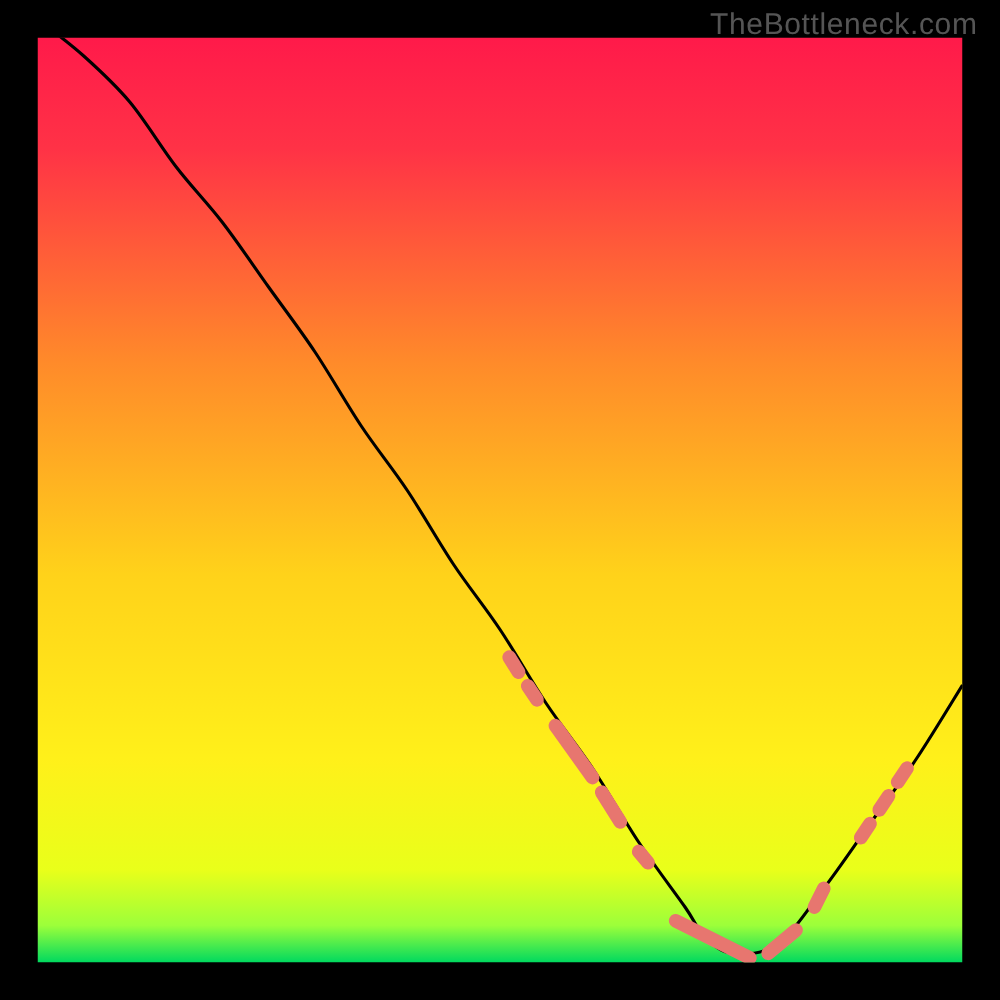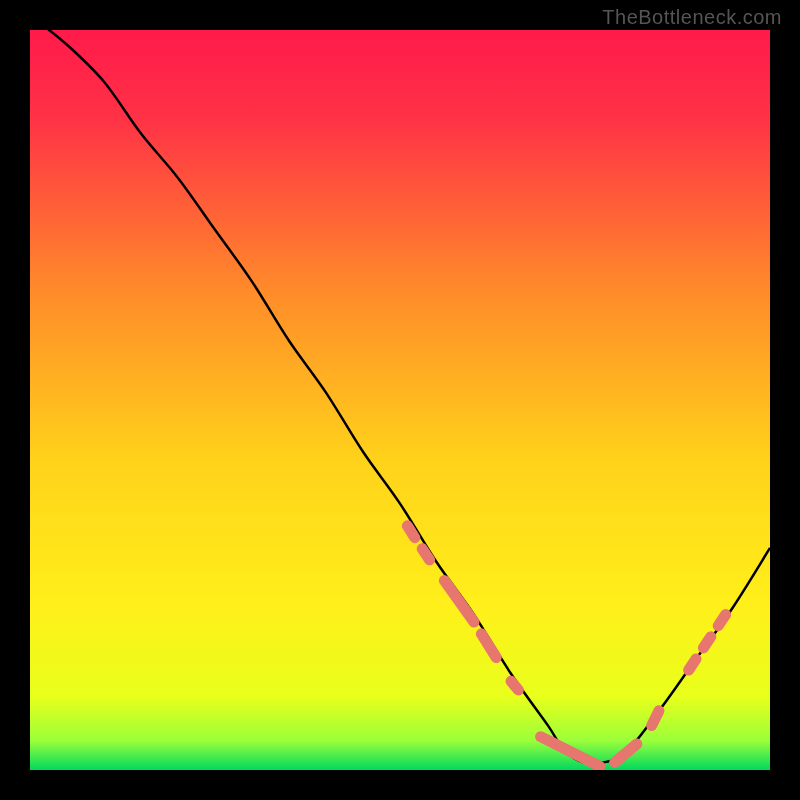--- a/index.html
+++ b/index.html
@@ -9,21 +9,21 @@
     width: 800px;
     height: 800px;
     position: relative;
     font-family: Arial, Helvetica, sans-serif;
   }
   .watermark {
     position: absolute;
     top: 6px;
     right: 18px;
     color: #555;
-    font-size: 20px;
+    font-size: 24px;
     font-weight: 500;
     letter-spacing: 0.5px;
   }
   .plot {
     position: absolute;
     left: 30px;
     top: 30px;
     width: 740px;
     height: 740px;
   }

